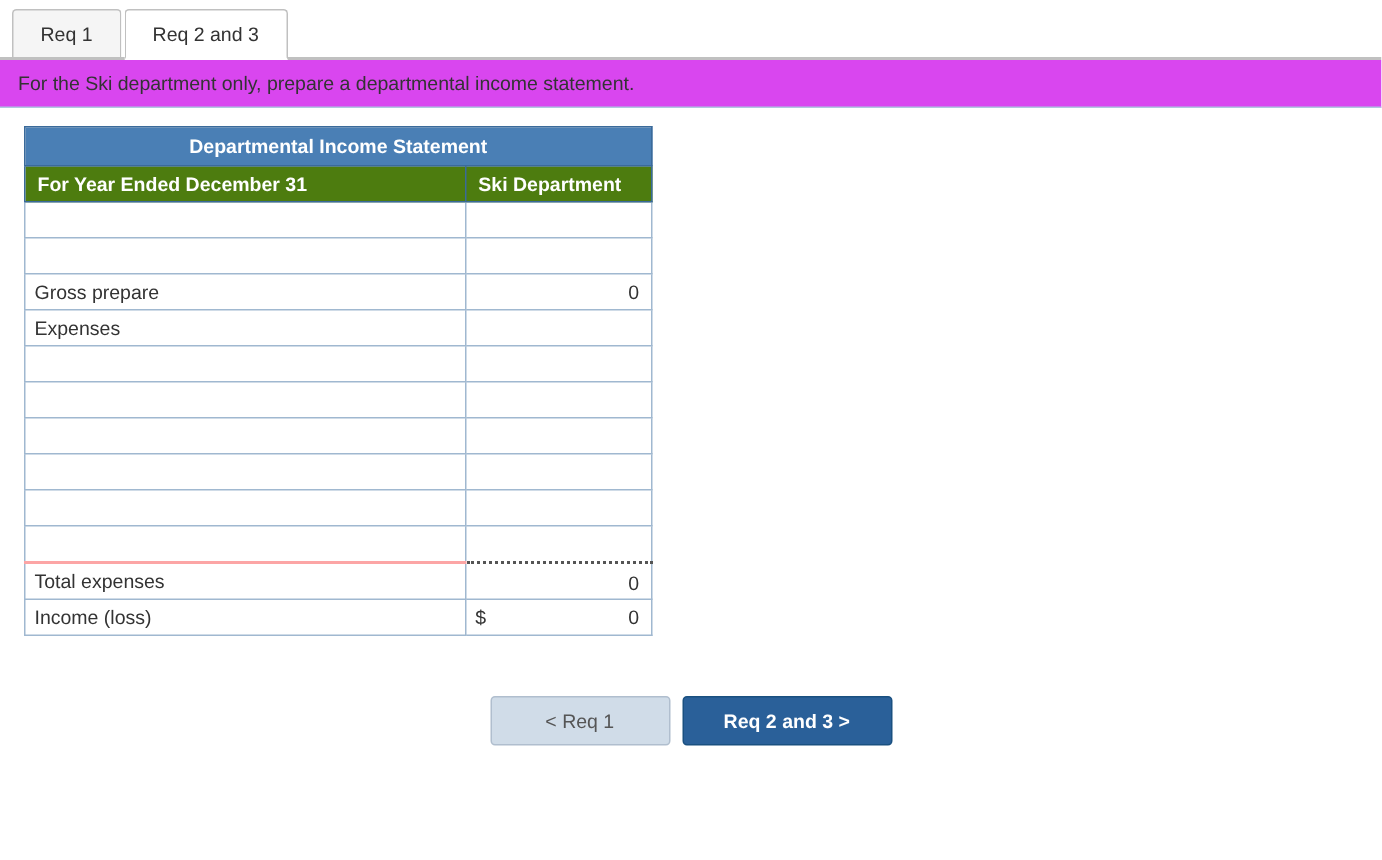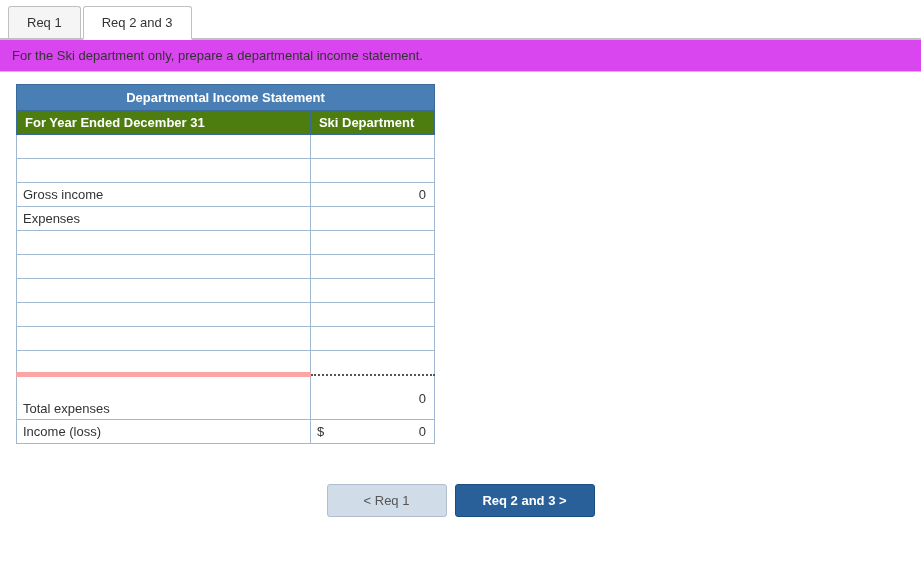--- a/index.html
+++ b/index.html
@@ -200,21 +200,21 @@
         <td class="label-cell"><input type="text" style=""></td>
         <td class="value-cell"><input type="text" class="value-input" style=""></td>
       </tr>
 
       <tr class="input-row">
         <td class="label-cell"><input type="text" style=""></td>
         <td class="value-cell"><input type="text" class="value-input" style=""></td>
       </tr>
 
       <tr>
-        <td class="label-cell">Gross income</td>
+        <td class="label-cell">Gross prepare</td>
         <td class="value-cell">0</td>
       </tr>
 
       <tr>
         <td class="label-cell">Expenses</td>
         <td class="value-cell"></td>
       </tr>
 
       <tr class="input-row">
         <td class="label-cell"><input type="text" style=""></td>
@@ -235,21 +235,21 @@
       <tr class="input-row">
         <td class="label-cell"><input type="text" style=""></td>
         <td class="value-cell"><input type="text" class="value-input" style=""></td>
       </tr>
       <tr class="input-row">
         <td class="label-cell"><input type="text" style=""></td>
         <td class="value-cell"><input type="text" class="value-input" style=""></td>
       </tr>
 
       <tr class="total-row">
-        <td class="label-cell" style="padding-top:24px; border-top: 5px solid #fca5a5;">Total expenses</td>
+        <td class="label-cell" style="padding-top:4px; border-top: 2px solid #fca5a5;">Total expenses</td>
         <td class="value-cell dotted-top">0</td>
       </tr>
 
       <tr>
         <td class="label-cell">Income (loss)</td>
         <td class="value-cell">
           <div class="dollar-cell">
             <span>$</span>
             <span>0</span>
           </div>

